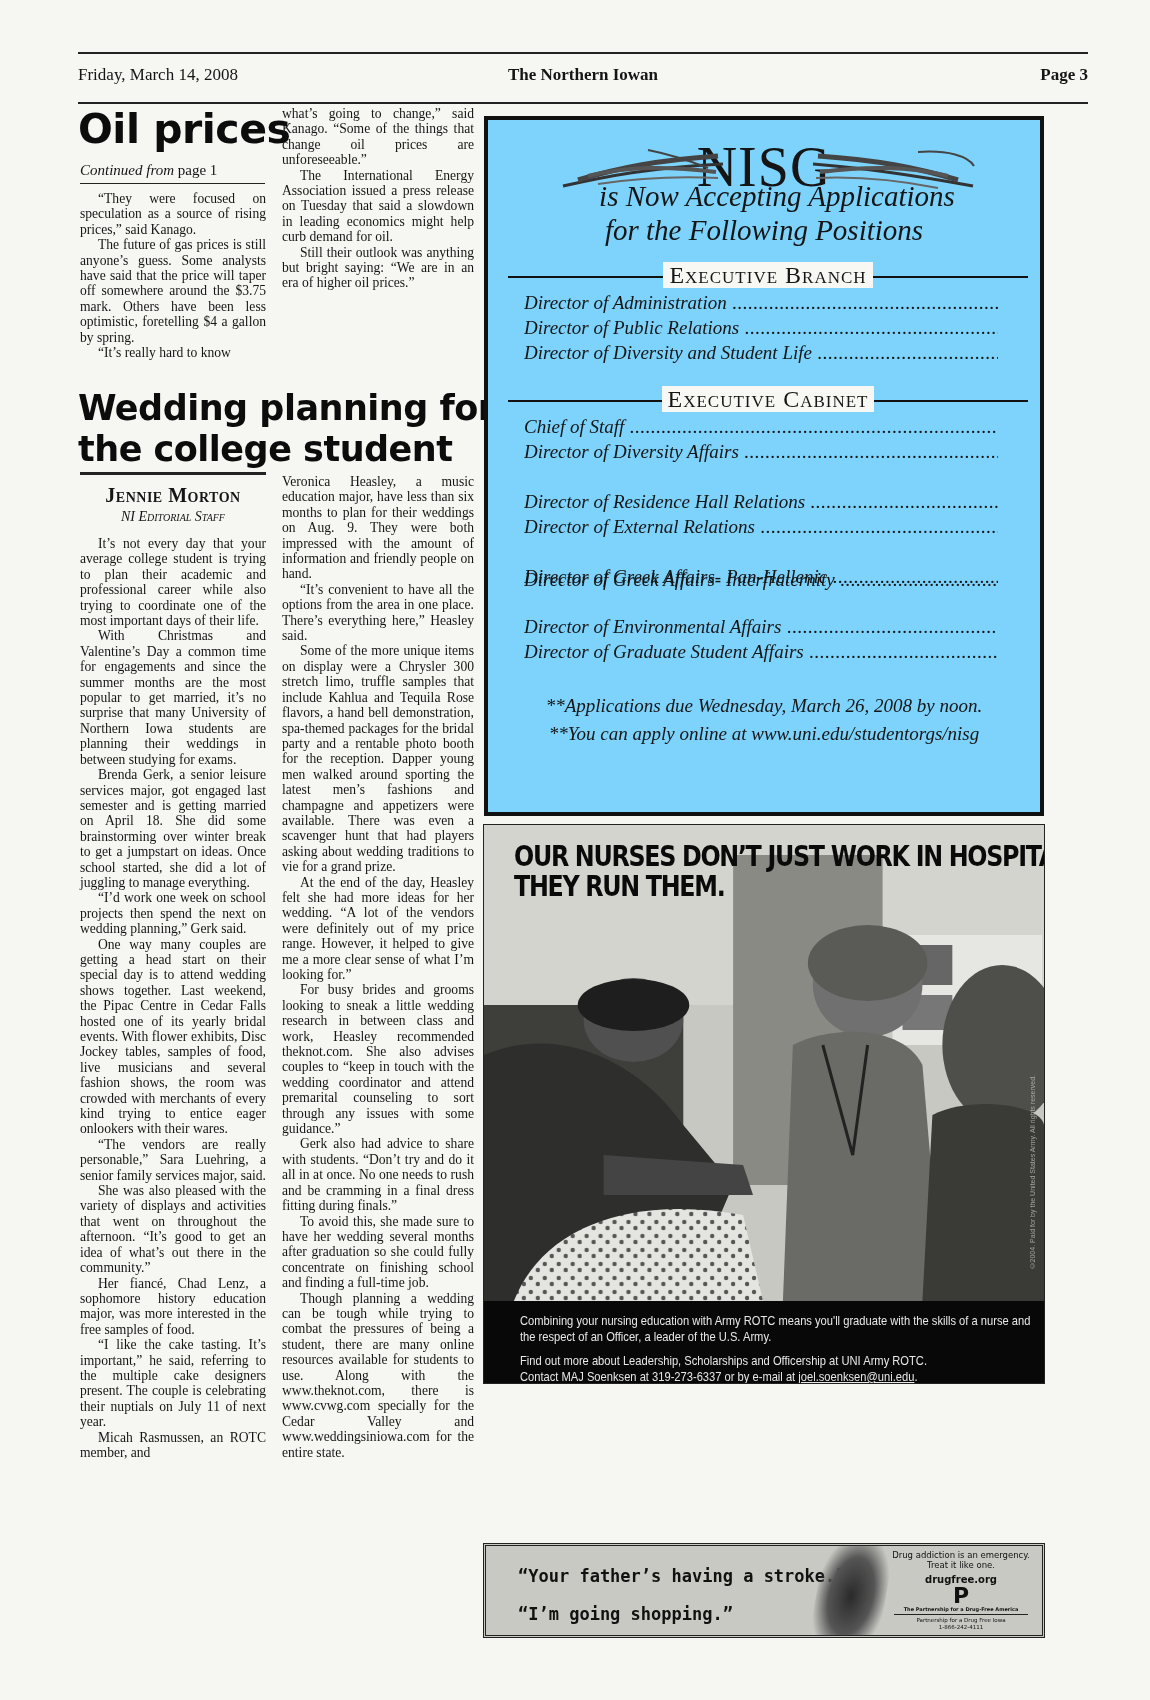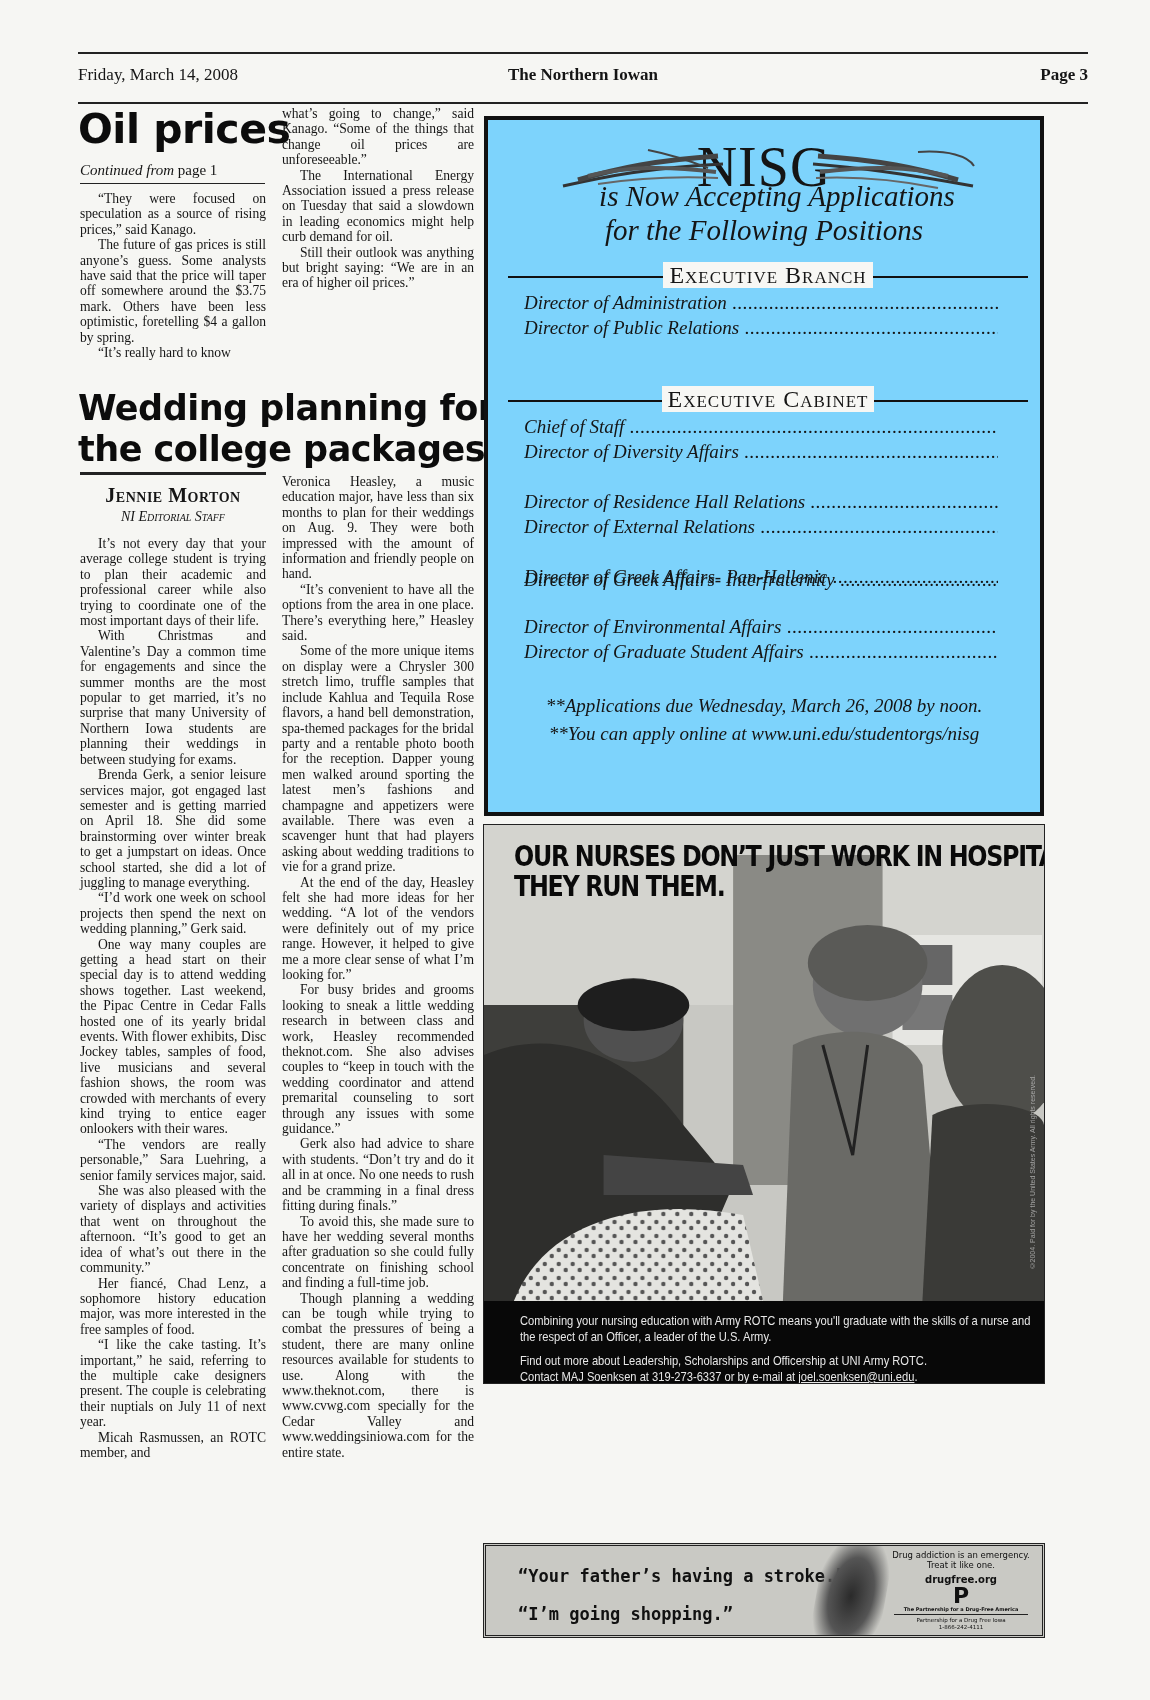--- a/index.html
+++ b/index.html
@@ -86,21 +86,21 @@
   <p>“It’s really hard to know</p>
 </div>
 <div class="col" style="left:282px; top:106px; width:192px;">
   <p class="noindent">what’s going to change,” said Kanago. “Some of the things that change oil prices are unforeseeable.”</p>
   <p>The International Energy Association issued a press release on Tuesday that said a slowdown in leading economics might help curb demand for oil.</p>
   <p>Still their outlook was anything but bright saying: “We are in an era of higher oil prices.”</p>
 </div>
 
 <div class="headline" style="left:78px; top:388px; font-size:35px; line-height:41px;">
   <div>Wedding planning for</div>
-  <div>the college packages</div>
+  <div>the college student</div>
 </div>
 <div class="hr" style="left:80px; top:472px; width:186px; height:3px;"></div>
 <div class="byline" style="left:80px; top:484px; width:186px;">
   <div class="name">Jennie Morton</div>
   <div class="title">NI Editorial Staff</div>
 </div>
 
 <div class="col" style="left:80px; top:536px; width:186px;">
   <p>It’s not every day that your average college student is trying to plan their academic and professional career while also trying to coordinate one of the most important days of their life.</p>
   <p>With Christmas and Valentine’s Day a common time for engagements and since the summer months are the most popular to get married, it’s no surprise that many University of Northern Iowa students are planning their weddings in between studying for exams.</p>
@@ -144,20 +144,21 @@
   </div>
   <div class="sub" style="top:58px;padding-left:26px;">is Now Accepting Applications</div>
   <div class="sub" style="top:92px;">for the Following Positions</div>
 
   <div class="section" style="top:140px;">
     <div class="line" style="left:0; width:520px;"></div>
     <div class="label"><span>Executive Branch</span></div>
   </div>
   <div class="pos" style="top:170px;"><span>Director of Administration</span><span class="dots"></span></div>
   <div class="pos" style="top:195px;"><span>Director of Public Relations</span><span class="dots"></span></div>
+  <div class="pos" style="top:220px;"><span>Director of Diversity and Student Life</span><span class="dots"></span></div>
 
   <div class="section" style="top:264px;">
     <div class="line" style="left:0; width:520px;"></div>
     <div class="label"><span>Executive Cabinet</span></div>
   </div>
   <div class="pos" style="top:294px;"><span>Chief of Staff</span><span class="dots"></span></div>
   <div class="pos" style="top:319px;"><span>Director of Diversity Affairs</span><span class="dots"></span></div>
   <div class="pos" style="top:369px;"><span>Director of Residence Hall Relations</span><span class="dots"></span></div>
   <div class="pos" style="top:394px;"><span>Director of External Relations</span><span class="dots"></span></div>
   <div class="pos" style="top:419px;margin-top:28px;"><span>Director of Greek Affairs- Interfraternity</span><span class="dots"></span></div>

